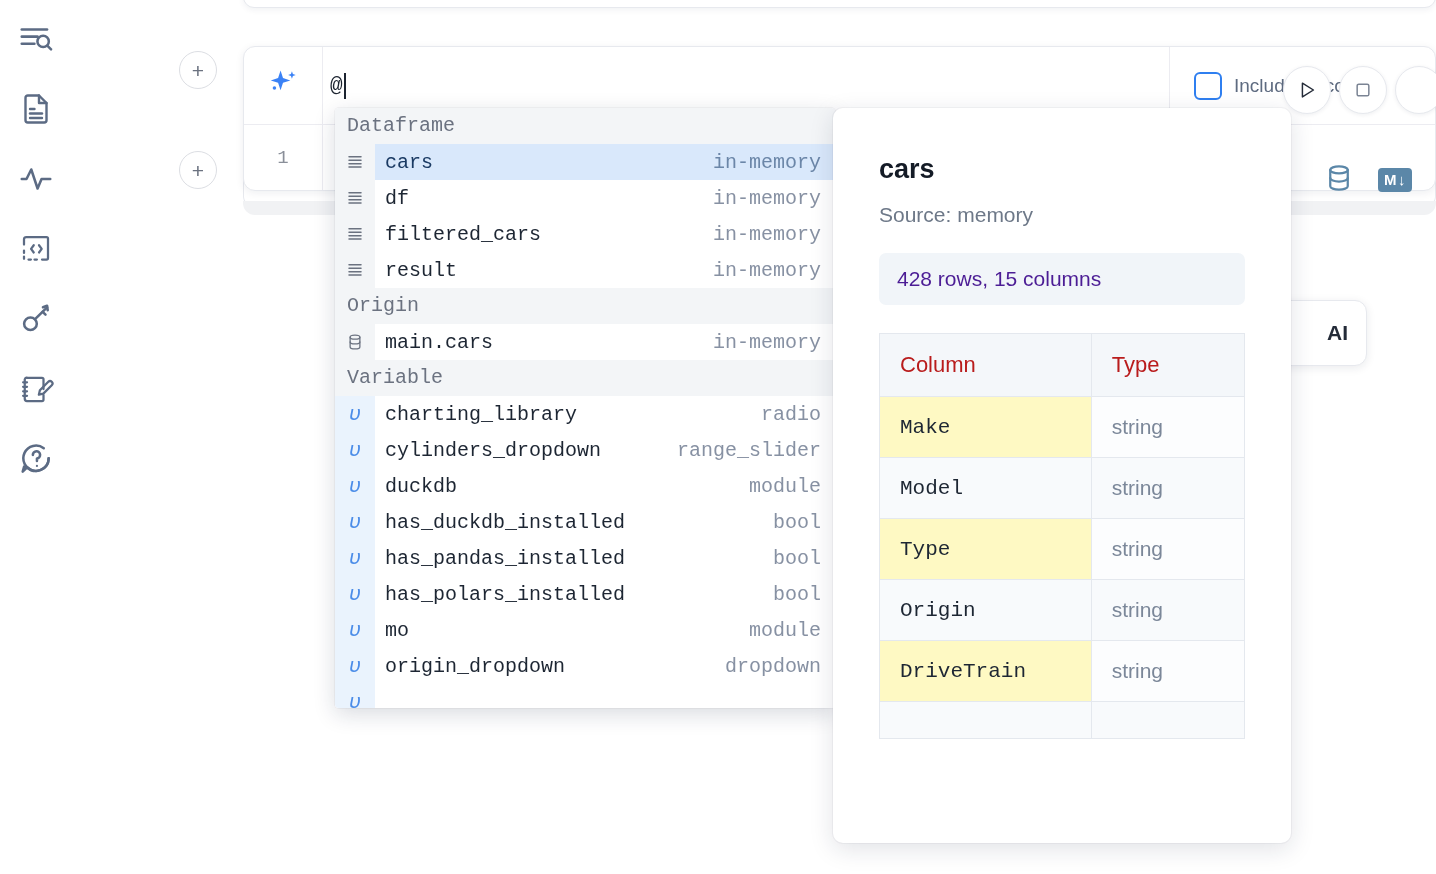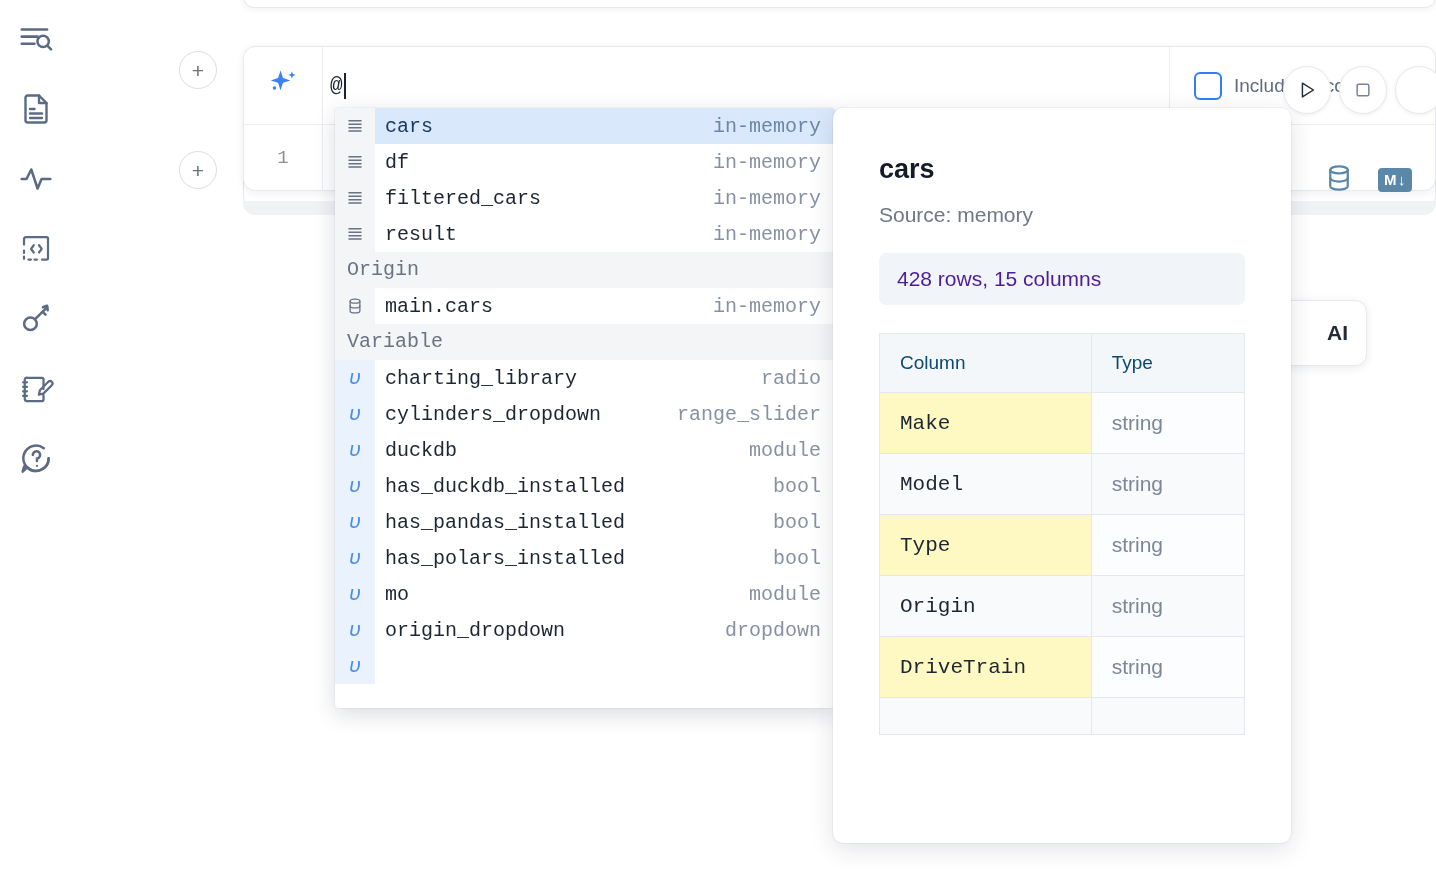--- a/index.html
+++ b/index.html
@@ -174,21 +174,21 @@
   .info-source { font-size: 21px; color: #6d7888; margin: 16px 0 26px; }
   .info-pill {
     background: #f1f5f9; border-radius: 7px;
     font-size: 21px; color: #4c1d95; padding: 14px 18px; margin-bottom: 28px;
   }
   .info-table { width: 100%; border-collapse: collapse; table-layout: fixed; }
   .info-table th, .info-table td {
     border: 1px solid #e4e8ee; text-align: left;
     padding: 18px 20px; vertical-align: middle;
   }
-  .info-table th { background: #f4f7fa; font-weight: normal; font-size: 19px; color: #0c4a6e; }
+  .info-table th { background: #f4f7fa; font-weight: normal; font-size: 22px; color: #b91c1c; }
   .info-table td.col {
     font-family: "Liberation Mono", monospace; font-size: 21px; color: #1d2633;
     background: #fef9c3;
   }
   .info-table td.typ { font-size: 21px; color: #7b8799; background: #fcfdfe; }
   .info-table tr.alt td { background: #f8fafc; }
   .info-table col.c1 { width: 58%; }
 </style>
 </head>
 <body>
@@ -319,20 +319,21 @@
       </div>
     </div>
 
     <div class="ai-chip">
       <span>AI</span>
     </div>
   </div>
 
   <div class="ac">
     <div class="ac-clip" id="ac-list">
+        <div class="ac-group">Dataframe</div>
         <div class="ac-item sel">
           <span class="ac-gutter">
             <svg width="18" height="18" viewBox="0 0 24 24" stroke="currentColor" stroke-width="2" stroke-linecap="round">
               <line x1="4" y1="5" x2="20" y2="5"></line>
               <line x1="4" y1="9.6" x2="20" y2="9.6"></line>
               <line x1="4" y1="14.2" x2="20" y2="14.2"></line>
               <line x1="4" y1="18.8" x2="20" y2="18.8"></line>
             </svg>
           </span>
           <span class="ac-name">cars</span>

